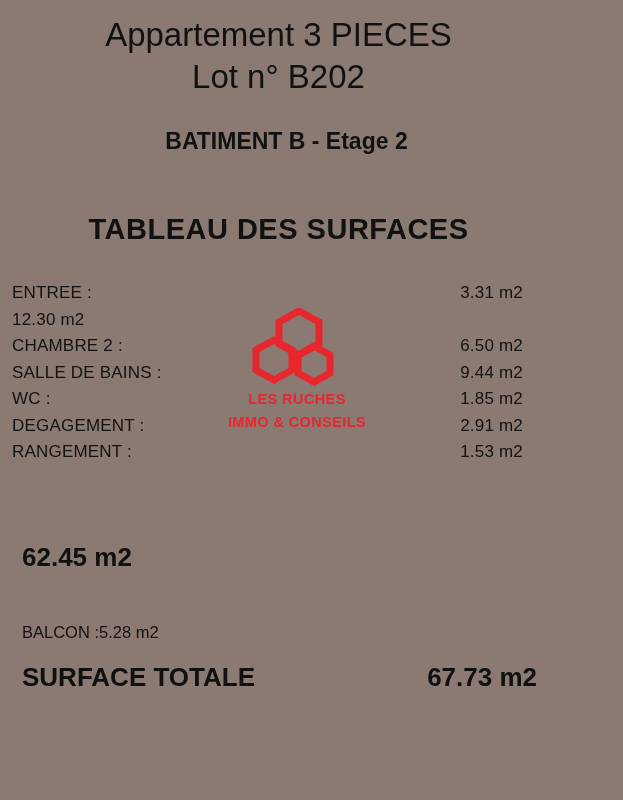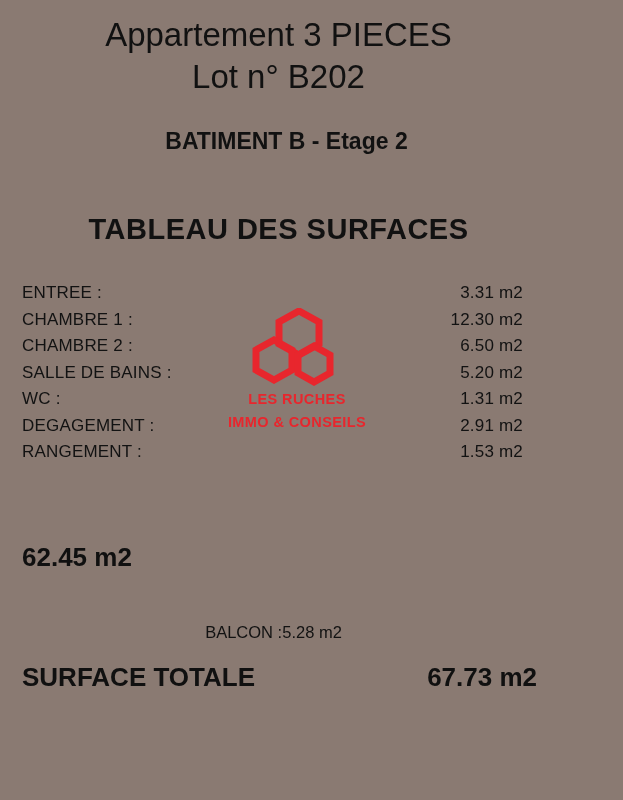--- a/index.html
+++ b/index.html
@@ -43,21 +43,21 @@
   .table-heading {
     text-align: center;
     font-size: 29px;
     font-weight: bold;
     margin-top: 58px;
     letter-spacing: 0.5px;
     color: #111;
   }
   .rooms {
     margin-top: 34px;
-    padding: 0 22px 0 22px;
+    padding: 0 22px 0 12px;
   }
   .room-row {
     display: flex;
     justify-content: space-between;
     align-items: baseline;
     font-size: 17px;
     line-height: 26.5px;
     color: #121212;
     letter-spacing: 0.2px;
   }
@@ -93,21 +93,21 @@
     justify-content: space-between;
     align-items: baseline;
     padding: 0 20px 0 22px;
     margin-top: 76px;
     font-size: 26px;
     font-weight: bold;
     color: #101010;
   }
   .balcon-row {
     display: flex;
-    justify-content: center;
+    justify-content: flex-start;
     align-items: baseline;
     padding: 0 32px 0 22px;
     margin-top: 50px;
     font-size: 16.5px;
     color: #121212;
   }
   .total-row {
     display: flex;
     justify-content: space-between;
     align-items: baseline;
@@ -131,34 +131,33 @@
   <div class="subtitle">BATIMENT B - Etage 2</div>
 
   <div class="table-heading">TABLEAU DES SURFACES</div>
 
   <div class="rooms">
     <div class="room-row">
       <span class="room-name">ENTREE :</span>
       <span class="room-area">3.31 m2</span>
     </div>
     <div class="room-row">
-      <span class="room-name">CHAMBRE 1 :</span>
       <span class="room-area">12.30 m2</span>
     </div>
     <div class="room-row">
       <span class="room-name">CHAMBRE 2 :</span>
       <span class="room-area">6.50 m2</span>
     </div>
     <div class="room-row">
       <span class="room-name">SALLE DE BAINS :</span>
-      <span class="room-area">5.20 m2</span>
+      <span class="room-area">9.44 m2</span>
     </div>
     <div class="room-row">
       <span class="room-name">WC :</span>
-      <span class="room-area">1.31 m2</span>
+      <span class="room-area">1.85 m2</span>
     </div>
     <div class="room-row">
       <span class="room-name">DEGAGEMENT :</span>
       <span class="room-area">2.91 m2</span>
     </div>
     <div class="room-row">
       <span class="room-name">RANGEMENT :</span>
       <span class="room-area">1.53 m2</span>
     </div>
   </div>

